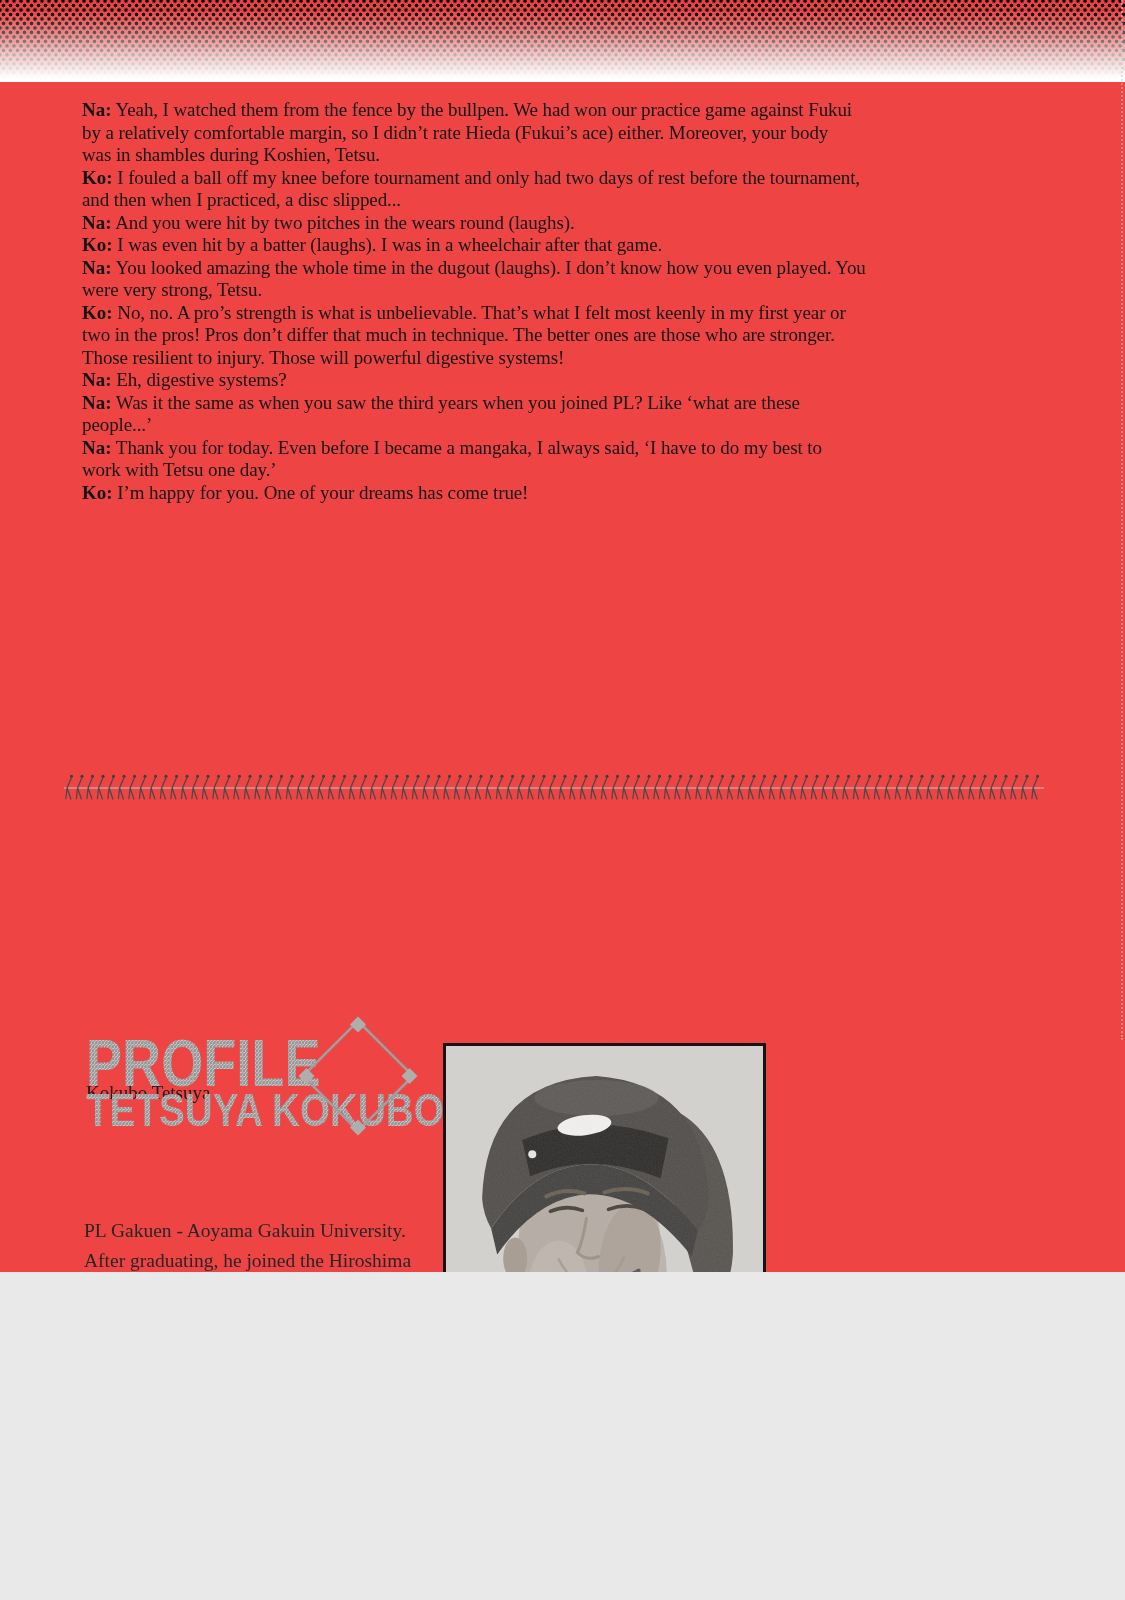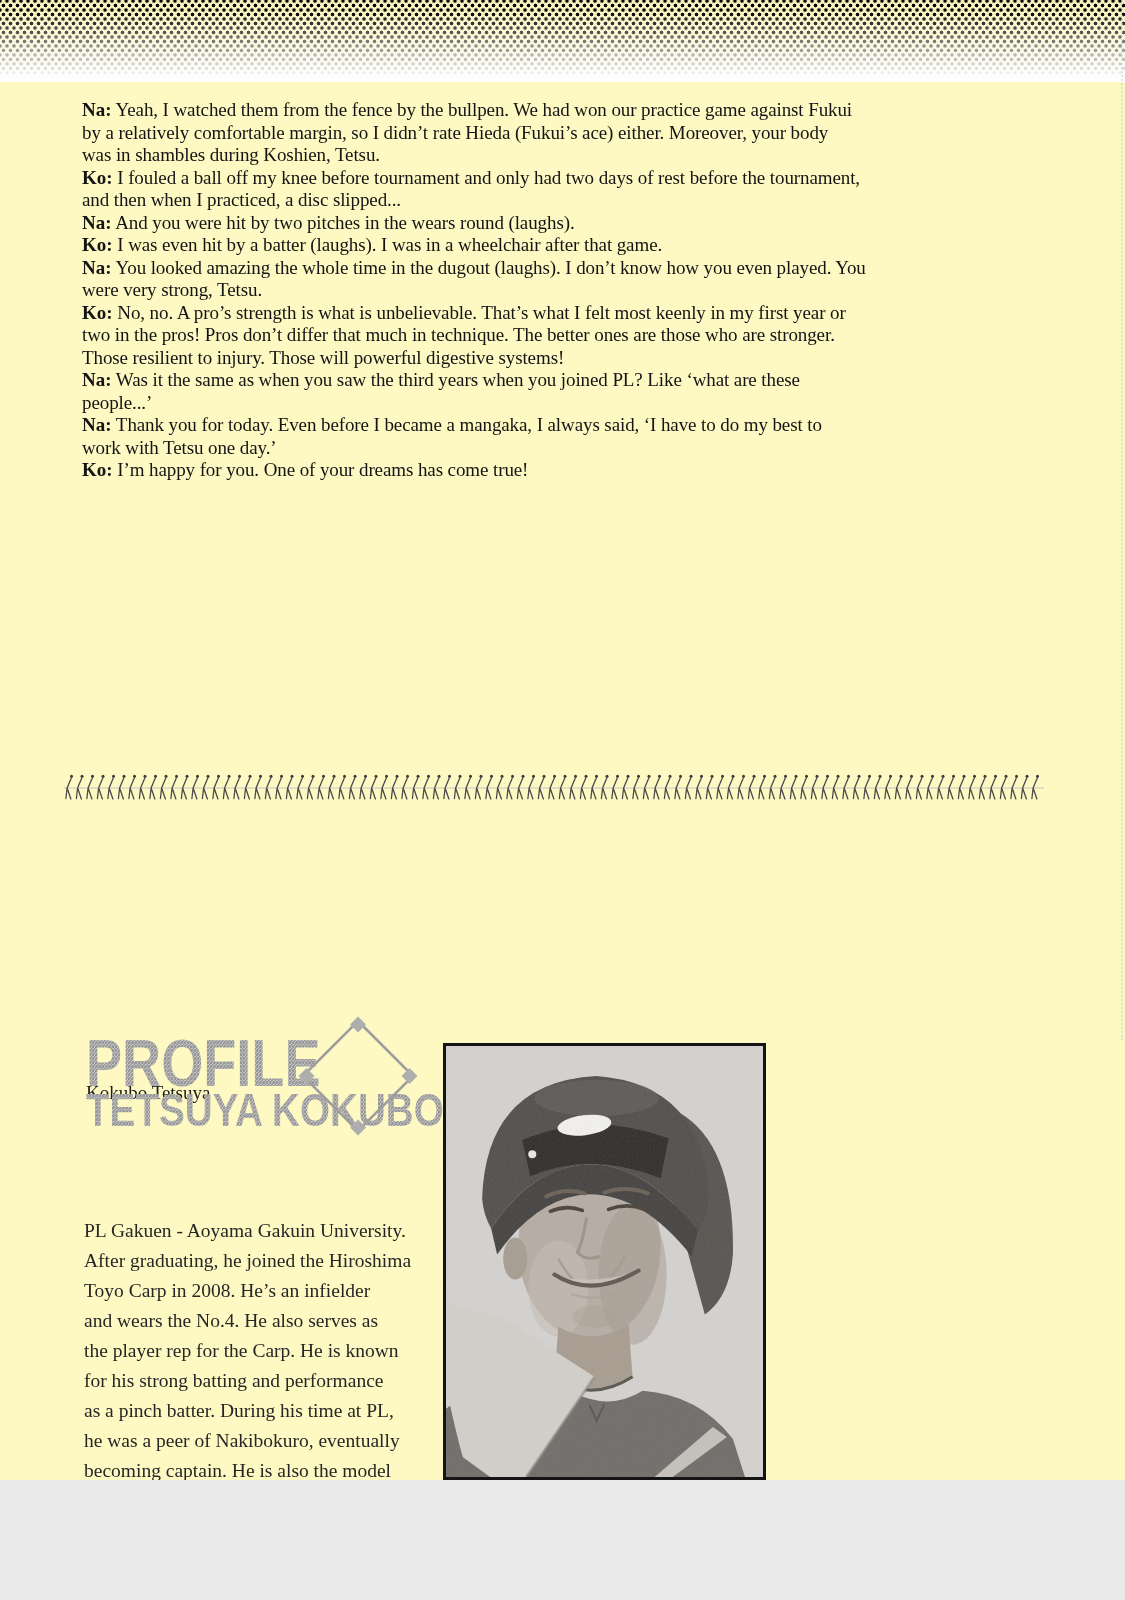--- a/index.html
+++ b/index.html
@@ -1,16 +1,16 @@
 <!DOCTYPE html>
 <html><head>
 <meta charset="utf-8">
 <style>
   html,body{margin:0;padding:0;background:#e9e9e9;}
-  .page{position:relative;width:1125px;height:1480px;background:#fef9c3;overflow:hidden;
+  .page{position:relative;width:1125px;height:1272px;background:#ef4444;overflow:hidden;
         font-family:"Liberation Serif","DejaVu Serif",serif;margin:0 auto;}
 
   
   .halftone-top{position:absolute;left:0;top:0;width:1125px;height:82px;
     background-image:
       linear-gradient(to bottom, rgba(255,255,255,0) 0px, rgba(255,255,255,0) 10px,
                       rgba(255,255,255,.30) 30px, rgba(255,255,255,.70) 55px, #fff 78px),
       radial-gradient(circle, #000 1.6px, rgba(0,0,0,0) 2.2px),
       radial-gradient(circle, #000 1.6px, rgba(0,0,0,0) 2.2px);
     background-size:auto,7px 9px,7px 9px;
@@ -76,20 +76,21 @@
 
     <p class="turn"><b class="spk">Ko:</b><span class="txt"> I was even hit by a batter (laughs). I was in a wheelchair after that game.</span></p>
 
     <p class="turn"><b class="spk">Na:</b><span class="txt"> You looked amazing the whole time in the dugout (laughs). I don’t know how you even played. You
 were very strong, Tetsu.</span></p>
 
     <p class="turn"><b class="spk">Ko:</b><span class="txt"> No, no. A pro’s strength is what is unbelievable. That’s what I felt most keenly in my first year or
 two in the pros! Pros don’t differ that much in technique. The better ones are those who are stronger.
 Those resilient to injury. Those will powerful digestive systems!</span></p>
 
+    <p class="turn"><b class="spk">Na:</b><span class="txt"> Eh, digestive systems?</span></p>
 
 
     <p class="turn"><b class="spk">Na:</b><span class="txt"> Was it the same as when you saw the third years when you joined PL? Like ‘what are these
 people...’</span></p>
 
 
     <p class="turn"><b class="spk">Na:</b><span class="txt"> Thank you for today. Even before I became a mangaka, I always said, ‘I have to do my best to
 work with Tetsu one day.’</span></p>
 
     <p class="turn"><b class="spk">Ko:</b><span class="txt"> I’m happy for you. One of your dreams has come true!</span></p>

